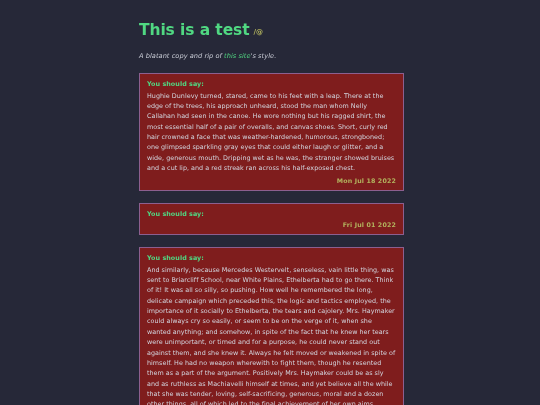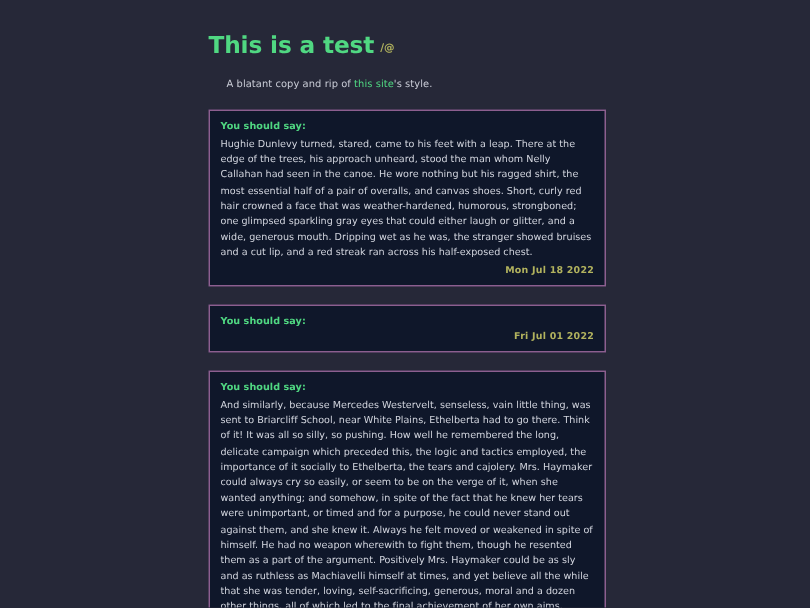--- a/index.html
+++ b/index.html
@@ -38,40 +38,41 @@
   }
   .title-mark {
     font-size: 7px;
     font-weight: bold;
     color: #b2b35e;
     letter-spacing: 0;
     position: relative;
     top: -1px;
   }
   .subtitle {
-    margin: 13px 0 0 12px;
+    margin: 13px 0 0 0;
     font-size: 6.6px;
     color: #c9ccd6;
     line-height: 1.4;
     letter-spacing: 0.05px;
+    font-style: italic;
   }
   .subtitle-link {
     color: #50d882;
     text-decoration: none;
   }
   .comment-list {
     margin-top: 12px;
     display: flex;
     flex-direction: column;
     gap: 12px;
   }
   .comment-card {
     box-sizing: border-box;
     border: 1px solid #8c5f8f;
-    background: #0f172a;
+    background: #7f1d1d;
     padding: 6px 7px 5px 7px;
   }
   .comment-label {
     font-size: 6.4px;
     font-weight: bold;
     color: #50d882;
     margin: 0 0 2px 0;
     line-height: 1.3;
     letter-spacing: 0.05px;
   }

